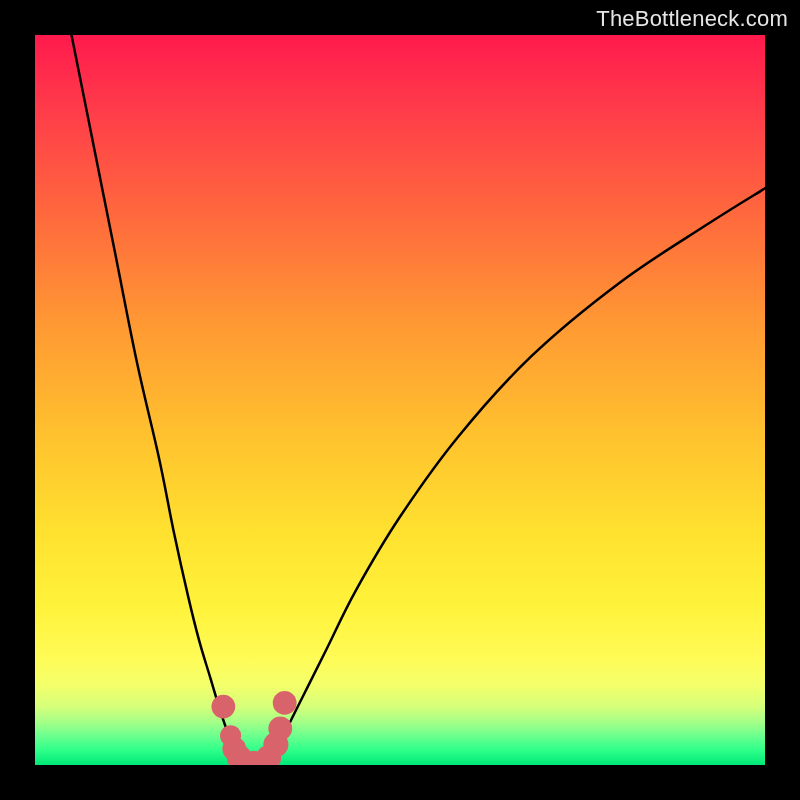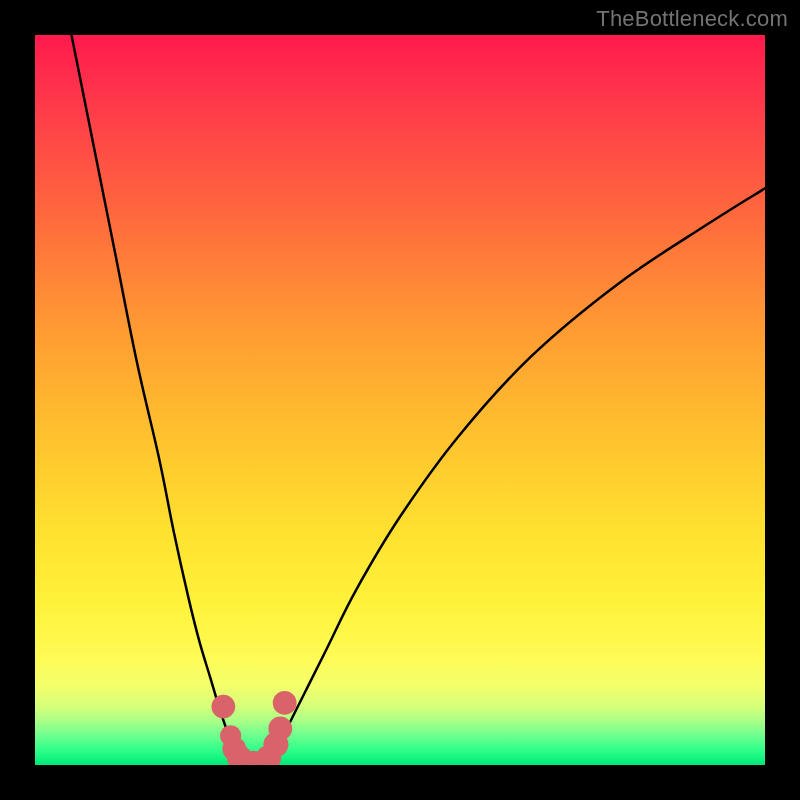--- a/index.html
+++ b/index.html
@@ -45,21 +45,21 @@
       #2eff8a 98%,
       #00e876 100%
     );
   }
   .watermark {
     position: absolute;
     top: 6px;
     right: 12px;
     font-family: Arial, Helvetica, sans-serif;
     font-size: 22px;
-    color: #737373;
+    color: #e5e5e5;
     letter-spacing: 0.2px;
     user-select: none;
   }
   svg.curve {
     position: absolute;
     inset: 0;
   }
 </style>
 </head>
 <body>

